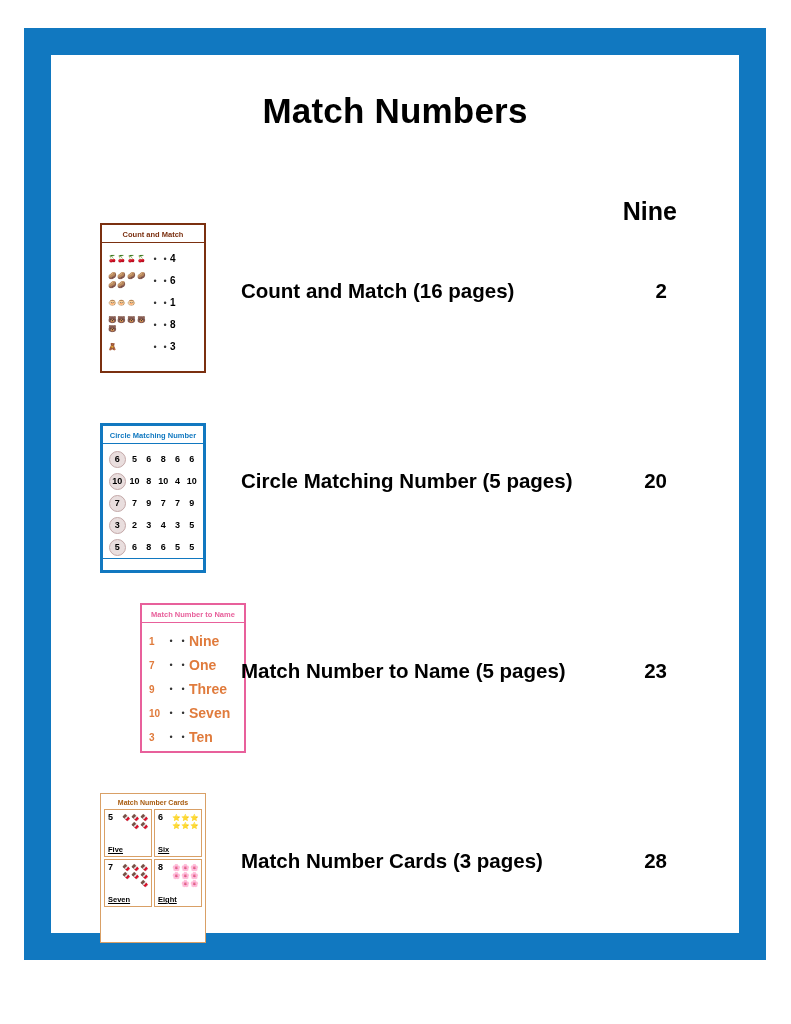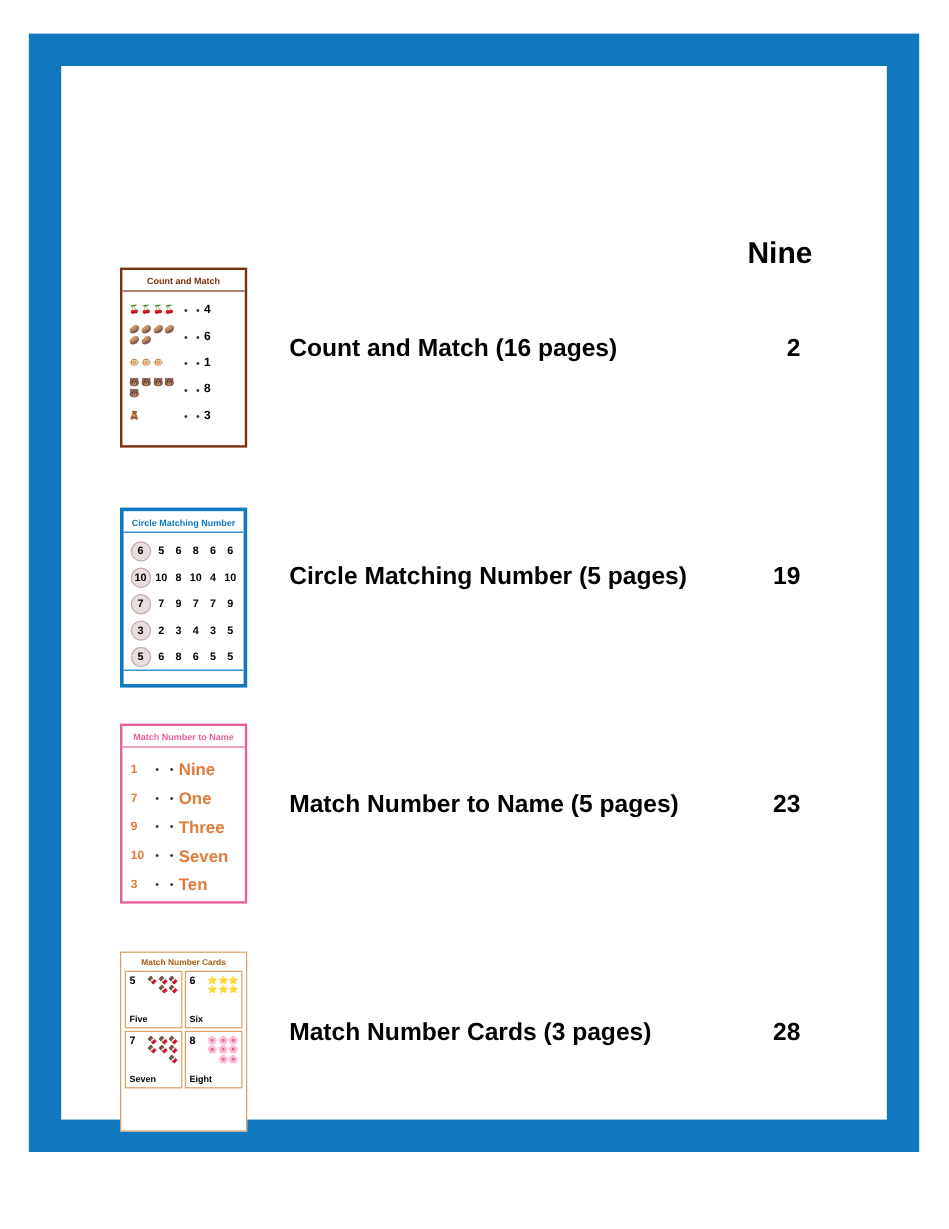--- a/index.html
+++ b/index.html
@@ -126,53 +126,54 @@
   .t2 .key {
     width: 15px; height: 15px; border-radius: 50%;
     background: #e9dede; border: 1px solid #c4a8a8;
     font-size: 9px; font-weight: bold; color: #000;
     display: flex; align-items: center; justify-content: center;
   }
   .t2 .cell { font-size: 9px; font-weight: bold; color: #000; width: 11px; text-align: center; }
   .t2 .footer { position: absolute; bottom: 2px; left: 0; width: 100%; height: 9px; border-top: 1px solid #1178c0; }
 
   
-  .t3 { border: 2.5px solid #e8609b; }
+  .t3 { border: 2.5px solid #e8609b; margin-left: 40px; }
   .t3 .thumb-title { color: #e8609b; border-bottom: 1px solid #e8609b; padding-bottom: 3px; }
   .t3 .rows { padding: 6px 7px 0 7px; }
   .t3 .r { display: flex; align-items: center; height: 24px; }
   .t3 .num { width: 16px; font-size: 10px; font-weight: bold; color: #e07b3c; }
   .t3 .dotL, .t3 .dotR { width: 12px; text-align: center; font-size: 9px; color: #333; }
   .t3 .name { font-size: 14px; font-weight: bold; color: #e07b3c; }
 
   
   .t4 { border: 1.5px solid #d9a066; }
   .t4 .thumb-title { color: #a85c10; font-size: 7px; }
   .t4 .grid { display: grid; grid-template-columns: 1fr 1fr; gap: 2px; padding: 3px; }
   .t4 .card {
     border: 1px solid #d9a066; height: 46px; position: relative;
     display: flex; flex-direction: column; justify-content: space-between;
   }
   .t4 .card .n { font-size: 9px; font-weight: bold; padding: 2px 0 0 3px; }
-  .t4 .card .w { font-size: 7.5px; font-weight: bold; padding: 0 0 2px 3px; }
+  .t4 .card .w { font-size: 7.5px; font-weight: bold; padding: 0 0 2px 3px; text-decoration: underline; }
   .t4 .card .pics {
     position: absolute; right: 2px; top: 4px; width: 30px;
     display: flex; flex-wrap: wrap; gap: 0px; justify-content: flex-end;
   }
   .t4 .card .pics span { font-size: 7px; line-height: 8px; }
   .t4 .foot { position: absolute; bottom: 1px; width: 100%; font-size: 3.5px; color: #a85c10; display: flex; justify-content: space-between; padding: 0 3px; box-sizing: border-box; }
 </style>
 </head>
 <body>
 
 <div class="page">
   <div class="border-frame">
     <div class="inner-sheet">
 
       <div class="title-block">
+        <div class="title-line">Match Numbers</div>
       </div>
 
       <div class="page-col-header">Nine</div>
 
       <div class="toc-rows">
 
         <div class="toc-row">
           <div class="thumb-wrap">
             <div class="thumb t1">
               <div class="thumb-title">Count and Match</div>
@@ -281,21 +282,21 @@
                   <div class="cell">8</div>
                   <div class="cell">6</div>
                   <div class="cell">5</div>
                   <div class="cell">5</div>
                 </div>
               </div>
               <div class="footer"></div>
             </div>
           </div>
           <div class="entry-label">Circle Matching Number  (5 pages)</div>
-          <div class="entry-page">19</div>
+          <div class="entry-page">20</div>
         </div>
 
         <div class="toc-row">
           <div class="thumb-wrap">
             <div class="thumb t3">
               <div class="thumb-title">Match Number to Name</div>
               <div class="rows">
                 <div class="r">
                   <div class="num">1</div>
                   <div class="dotL">•</div>

